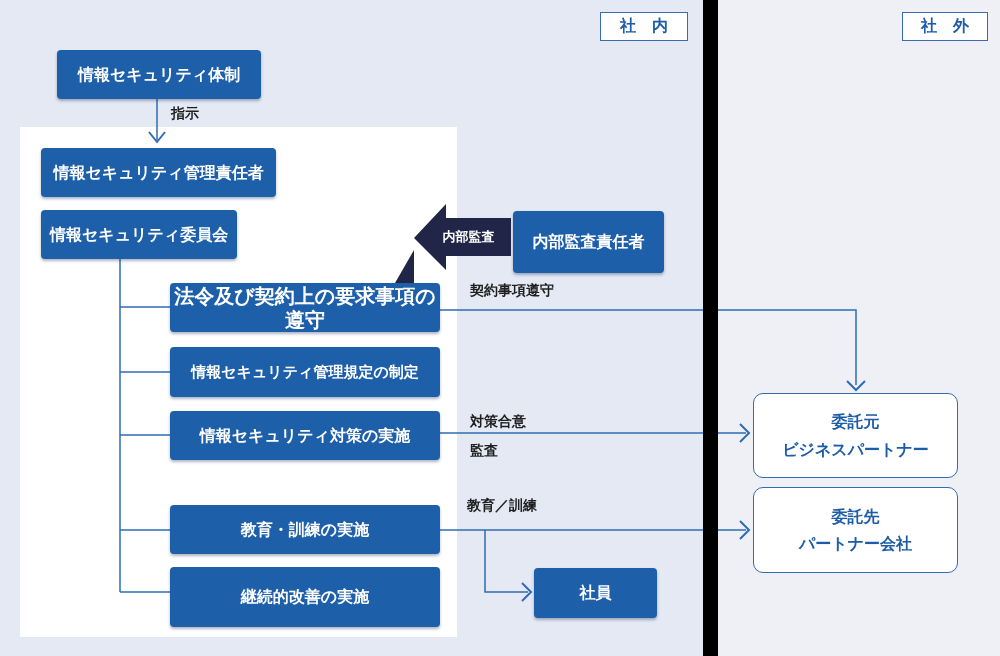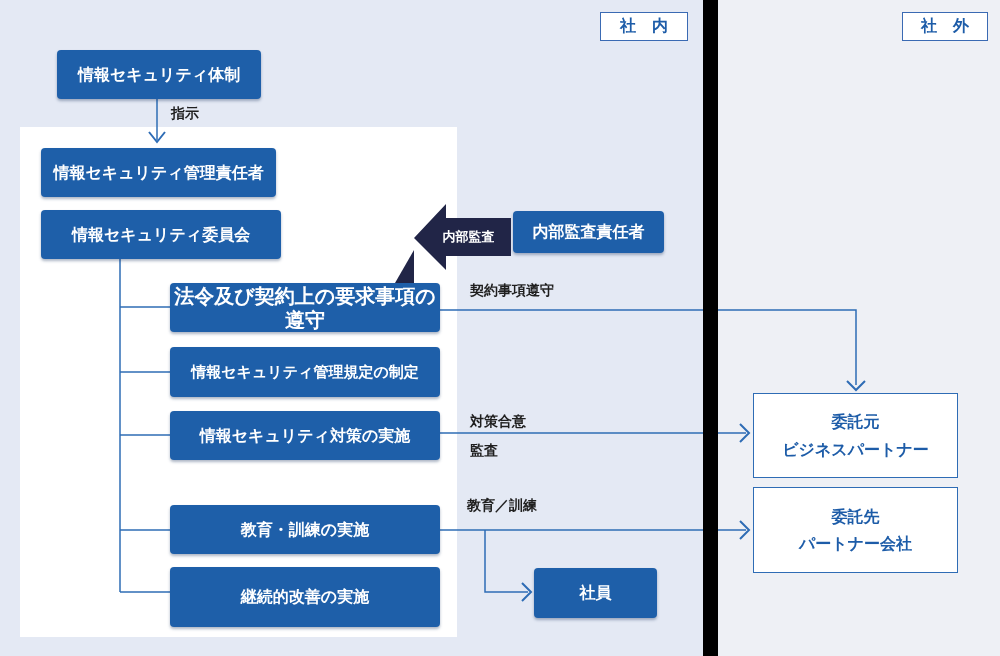--- a/index.html
+++ b/index.html
@@ -14,27 +14,27 @@
   .divider{position:absolute;left:703px;top:0;width:15px;height:656px;background:#000000;}
   .svg-overlay{position:absolute;left:0;top:0;width:1000px;height:656px;}
   .svg-overlay path,.svg-overlay polyline{fill:none;stroke:#2e6cb5;}
   .node{
     position:absolute;background:#1e5fa9;color:#ffffff;font-weight:bold;font-size:16px;
     display:flex;align-items:center;justify-content:center;text-align:center;
     border-radius:4px;box-shadow:0 2px 3px rgba(20,45,90,0.35);line-height:1.2;
   }
   .n-taisei{left:57px;top:50px;width:204px;height:49px;}
   .n-kanri{left:41px;top:148px;width:235px;height:49px;}
-  .n-iinkai{left:41px;top:210px;width:240px;height:49px;}
+  .n-iinkai{left:41px;top:210px;width:196px;height:49px;}
   .n-act0{left:170px;top:283px;width:270px;height:49px;font-size:20px;}
   .n-act1{left:170px;top:347px;width:270px;height:50px;font-size:15px;}
   .n-act2{left:170px;top:411px;width:270px;height:49px;}
   .n-act3{left:170px;top:505px;width:270px;height:49px;}
   .n-act4{left:170px;top:567px;width:270px;height:60px;align-items:center;}
-  .n-naibu{left:513px;top:211px;width:151px;height:42px;}
+  .n-naibu{left:513px;top:211px;width:151px;height:62px;}
   .n-shain{left:534px;top:568px;width:123px;height:50px;}
   .block-arrow{
     position:absolute;left:414px;top:204px;width:97px;height:66px;background:#212547;
     clip-path:polygon(0px 34px,32px 0px,32px 14px,97px 14px,97px 52px,32px 52px,32px 66px);
     color:#ffffff;font-weight:bold;font-size:13px;
     display:flex;align-items:center;justify-content:center;
     padding-left:12px;box-sizing:border-box;
   }
   .arrow-wedge{
     position:absolute;left:395px;top:250px;width:19px;height:33px;background:#212547;
@@ -42,21 +42,21 @@
   }
   .zone-tag{
     position:absolute;background:#ffffff;border:1.5px solid #3a6ab3;color:#1d5ca8;
     font-weight:bold;font-size:16px;display:flex;align-items:center;justify-content:center;
     box-sizing:border-box;
   }
   .z-internal{left:600px;top:12px;width:88px;height:29px;}
   .z-external{left:902px;top:12px;width:86px;height:29px;}
   .partner{
     position:absolute;left:753px;width:205px;background:#ffffff;border:1.5px solid #2e6cb5;
-    border-radius:0;color:#1d5ca8;font-weight:bold;font-size:16px;line-height:1.7;
+    border-radius:10px;color:#1d5ca8;font-weight:bold;font-size:16px;line-height:1.7;
     display:flex;flex-direction:column;align-items:center;justify-content:center;
     text-align:center;box-sizing:border-box;
   }
   .p-itakumoto{top:393px;height:85px;}
   .p-itakusaki{top:487px;height:86px;}
   .edge-label{position:absolute;color:#1f1f1f;font-weight:bold;font-size:14px;white-space:nowrap;}
   .l-shiji{left:171px;top:105px;}
   .l-keiyaku{left:470px;top:282px;text-align:center;}
   .l-taisaku-goi{left:470px;top:413px;}
   .l-kansa{left:470px;top:442px;}

